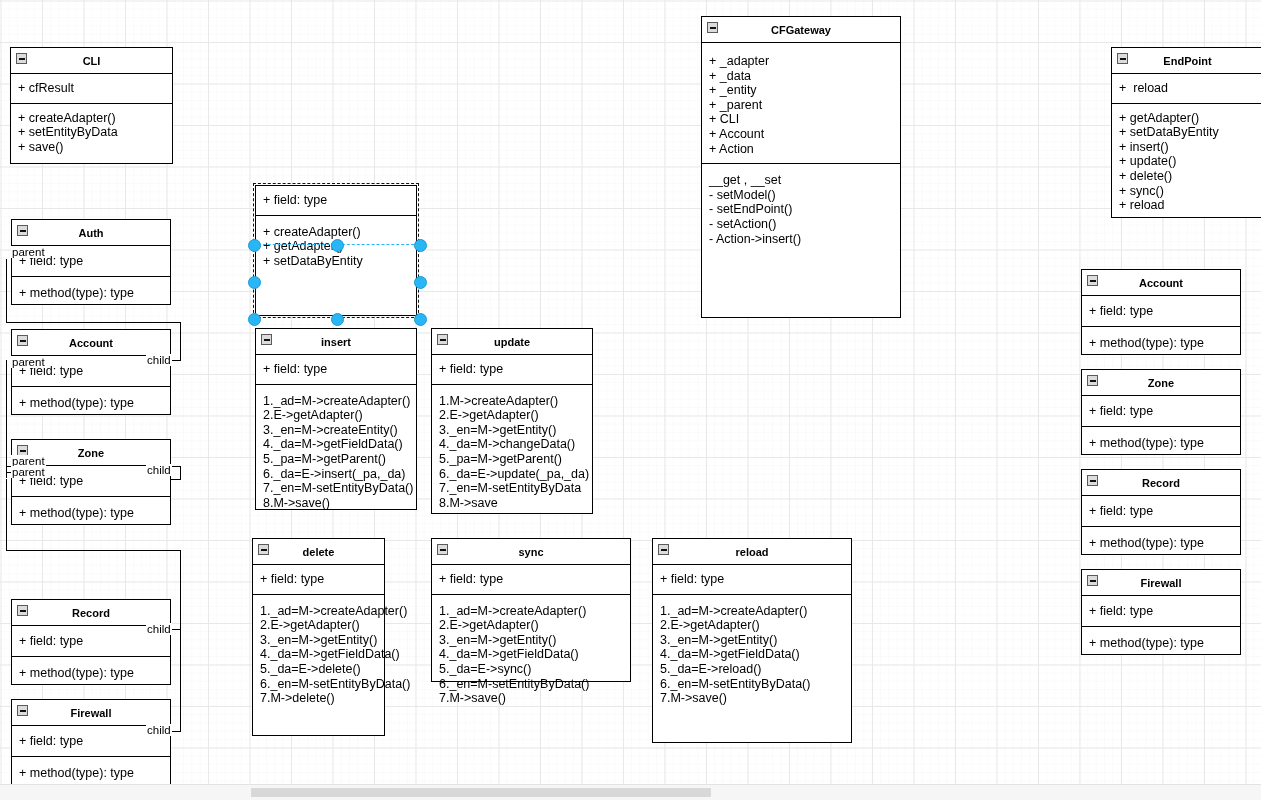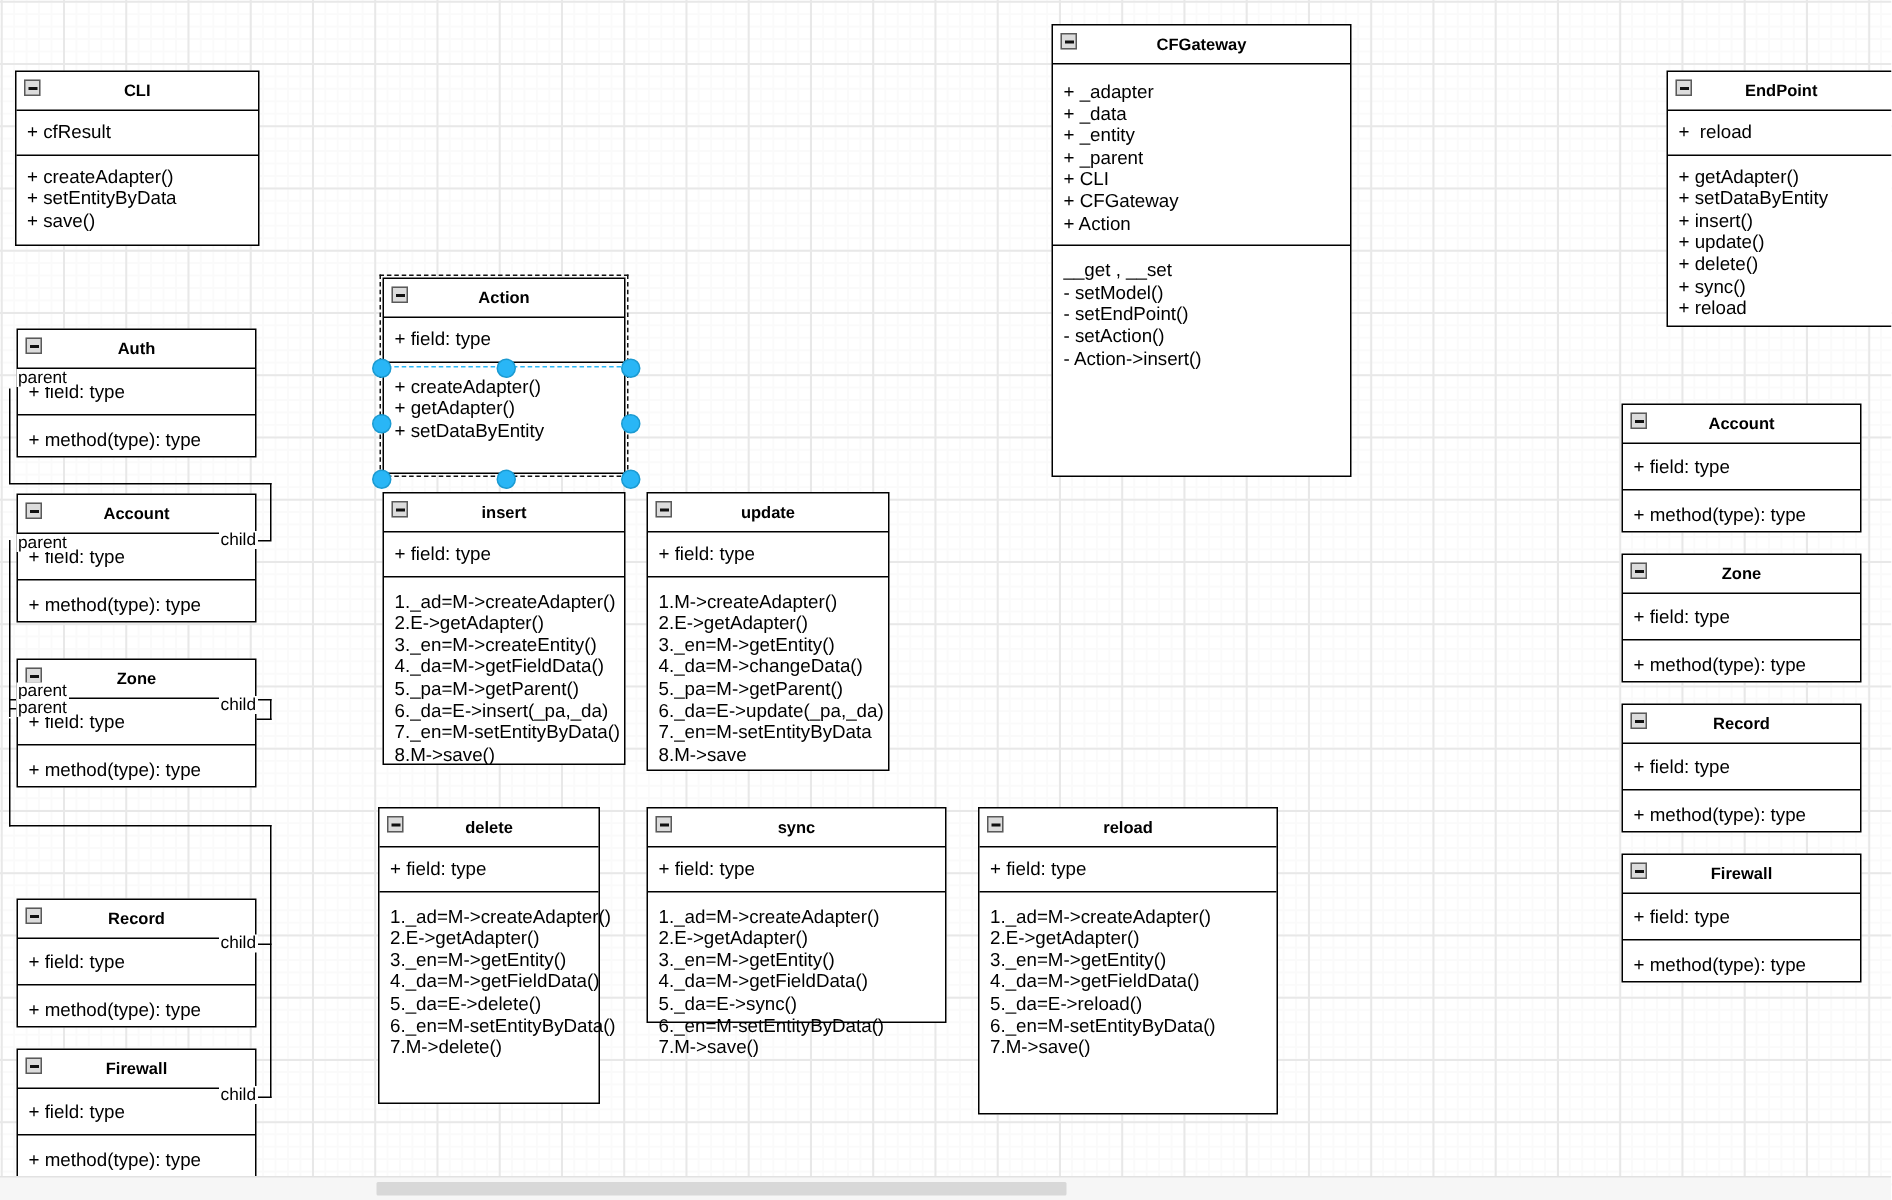--- a/index.html
+++ b/index.html
@@ -189,21 +189,21 @@
   <div class="uml" style="left:701px; top:16px; width:200px; height:302px;">
     <div class="hdr">
       <span class="collapse"></span>
       <span>CFGateway</span>
     </div>
     <div class="sect" style="padding-top:11px;">+ _adapter
 + _data
 + _entity
 + _parent
 + CLI
-+ CFGateway
++ Account
 + Action</div>
     <div class="sect div" style="padding-top:9px;">__get , __set
 - setModel()
 - setEndPoint()
 - setAction()
 - Action-&gt;insert()</div>
   </div>
 
   <div class="uml" style="left:1075px; top:47px; width:153px; height:171px;margin-left:36px;">
     <div class="hdr">
@@ -214,24 +214,20 @@
     <div class="sect div">+ getAdapter()
 + setDataByEntity
 + insert()
 + update()
 + delete()
 + sync()
 + reload</div>
   </div>
 
   <div class="uml" style="left:255px; top:185px; width:162px; height:131px;">
-    <div class="hdr">
-      <span class="collapse"></span>
-      <span>Action</span>
-    </div>
     <div class="sect">+ field: type</div>
     <div class="sect div" style="padding-top:9px;">+ createAdapter()
 + getAdapter()
 + setDataByEntity</div>
   </div>
 
   <div class="selwrap" style="left:253px; top:183px; width:166px; height:135px;">
     <div class="selbox"></div>
     <div class="hdash" style="left:0; top:61px; width:166px;"></div>
     <div class="handle" style="left:0px; top:61px;"></div>
@@ -269,21 +265,21 @@
     <div class="sect div" style="padding-top:9px;">1.M-&gt;createAdapter()
 2.E-&gt;getAdapter()
 3._en=M-&gt;getEntity()
 4._da=M-&gt;changeData()
 5._pa=M-&gt;getParent()
 6._da=E-&gt;update(_pa,_da)
 7._en=M-setEntityByData
 8.M-&gt;save</div>
   </div>
 
-  <div class="uml" style="left:252px; top:538px; width:148px; height:198px;">
+  <div class="uml" style="left:252px; top:538px; width:133px; height:198px;">
     <div class="hdr">
       <span class="collapse"></span>
       <span>delete</span>
     </div>
     <div class="sect">+ field: type</div>
     <div class="sect div" style="padding-top:9px;">1._ad=M-&gt;createAdapter()
 2.E-&gt;getAdapter()
 3._en=M-&gt;getEntity()
 4._da=M-&gt;getFieldData()
 5._da=E-&gt;delete()

